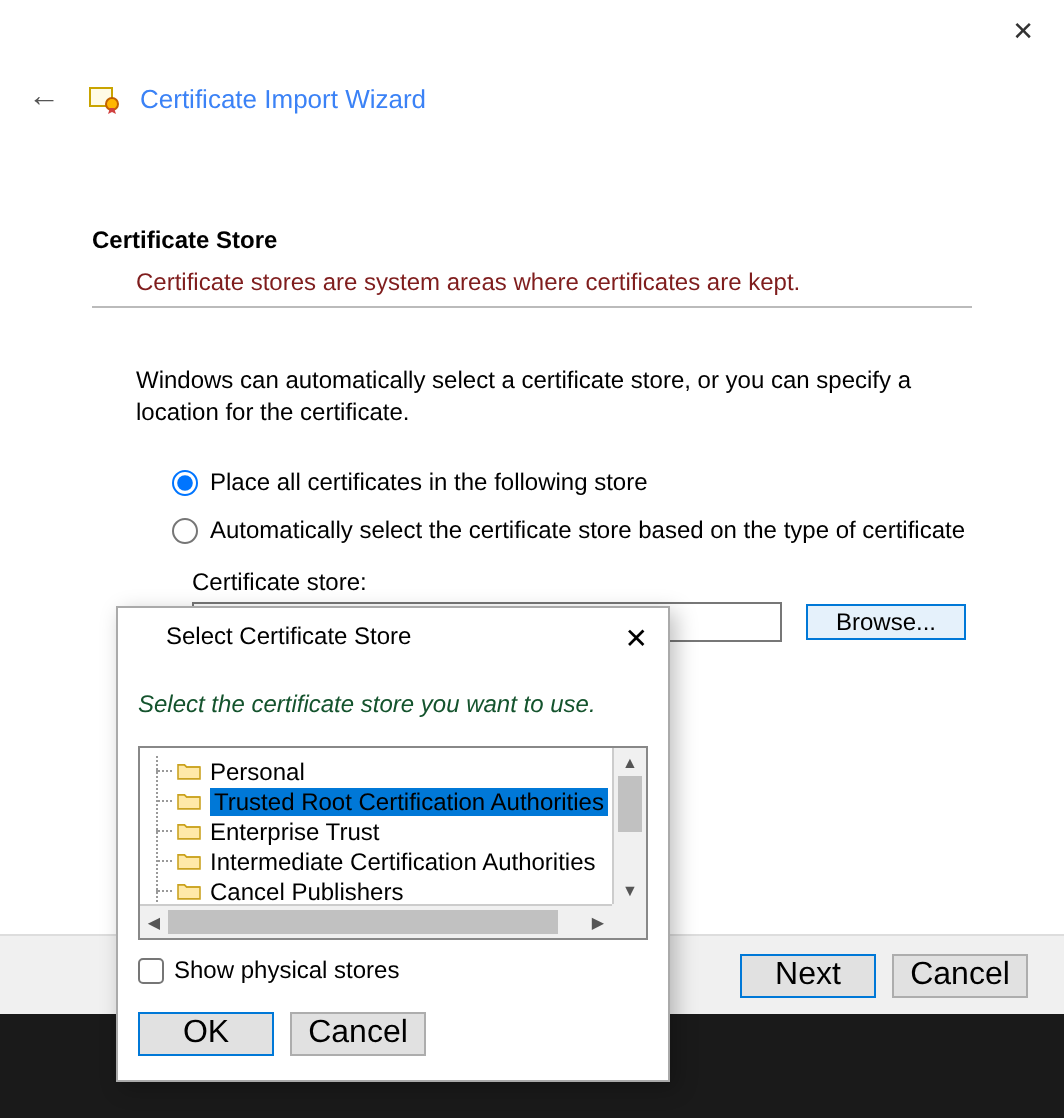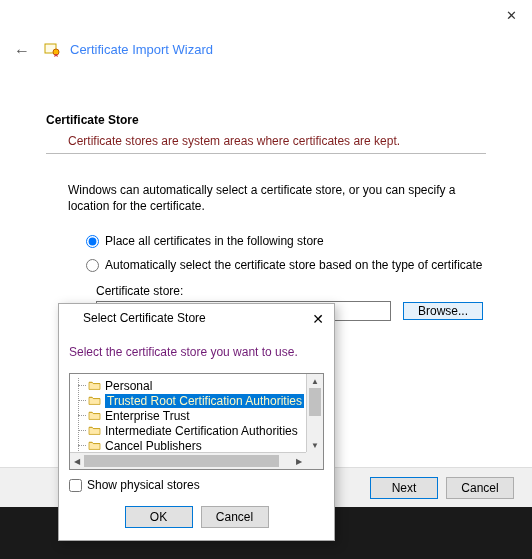--- a/index.html
+++ b/index.html
@@ -114,21 +114,21 @@
       position: absolute;
       bottom: 0;
       left: 0;
       right: 0;
       height: 52px;
       background: #1a1a1a;
     }
     .btn {
       min-width: 68px;
       height: 22px;
-      font-size: 12px;
+      font-size: 16px;
       background: #e1e1e1;
       border: 1px solid #adadad;
       cursor: pointer;
     }
     .btn.primary {
       border: 1px solid #0078d7;
       background: #e1e1e1;
     }
     
     .dialog {
@@ -146,21 +146,22 @@
       align-items: flex-start;
       padding: 7px 10px 4px 24px;
       font-size: 12px;
     }
     .dialog-close {
       font-size: 14px;
       cursor: pointer;
     }
     .dialog-sub {
       padding: 14px 10px 10px 10px;
-      color: #701a75;
+      color: #14532d;
+      font-style: italic;
     }
     .treeview {
       margin: 4px 10px 0 10px;
       border: 1px solid #888;
       height: 97px;
       overflow: hidden;
       position: relative;
       background: #fff;
     }
     .tree-inner {
@@ -192,21 +193,21 @@
       bottom: 0;
       border-left: 1px dotted #999;
     }
     .folder-icon {
       width: 13px;
       height: 11px;
       flex-shrink: 0;
     }
     .tree-item.selected .tree-label {
       background: #0078d7;
-      color: #fef9c3;
+      color: #000000;
       padding: 0 2px;
     }
     .tree-label { }
     .tree-vscroll {
       position: absolute;
       right: 0;
       top: 0;
       bottom: 17px;
       width: 17px;
       background: #f0f0f0;
@@ -264,21 +265,21 @@
     }
     .show-phys {
       display: flex;
       align-items: center;
       gap: 5px;
       padding: 8px 10px;
     }
     .show-phys input { margin: 0; width: 13px; height: 13px; }
     .dialog-buttons {
       display: flex;
-      justify-content: center;
+      justify-content: flex-start;
       gap: 8px;
       padding: 6px 10px 12px 10px;
     }
   </style>
 </head>
 <body>
 
 <span class="close-x">✕</span>
 
 <div class="header">

